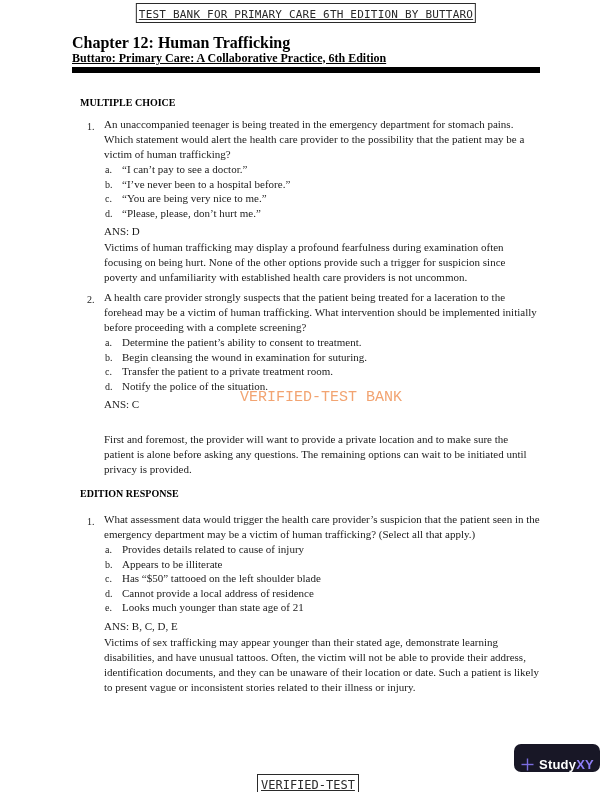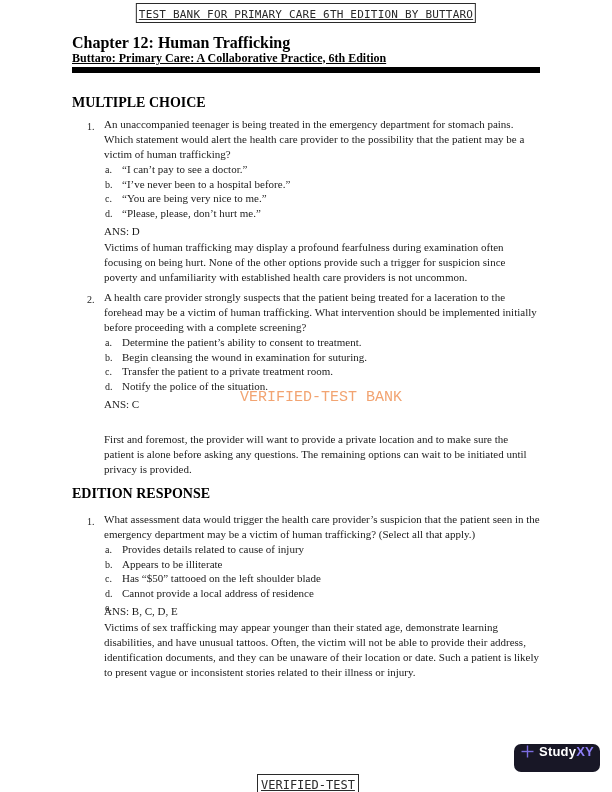--- a/index.html
+++ b/index.html
@@ -33,22 +33,22 @@
   }
 
   
   .title-block { position: absolute; left: 72px; top: 36px; width: 468px; }
   .chapter-title { font-weight: bold; font-size: 16px; line-height: 14.5px; color: #000; }
   .book-title { font-weight: bold; font-size: 12px; line-height: 14.5px; color: #000; text-decoration: underline; }
   .title-rule { margin-top: 2px; height: 6px; background: #000; }
 
   
   .section-heading {
-    position: absolute; left: 72px; width: 468px;
-    font-weight: bold; font-size: 14px; line-height: 15px; color: #000;
+    position: absolute; left: 80px; width: 468px;
+    font-weight: bold; font-size: 10px; line-height: 15px; color: #000;
   }
   #mc-heading { top: 95px; }
   #mr-heading { top: 486px; }
 
   
   .question {
     position: absolute; left: 72px; width: 468px;
     font-size: 11px; line-height: 15px;
   }
   #q-mc-1 { top: 117px; }
@@ -74,21 +74,21 @@
     white-space: nowrap;
     pointer-events: none;
   }
 
   
   .study-badge {
     position: absolute; left: 514px; top: 744px;
     width: 86px; height: 28px;
     background: #181726;
     border-radius: 7px;
-    display: flex; align-items: flex-start; justify-content: center;
+    display: flex; align-items: flex-end; justify-content: center;
     gap: 4px;
     box-sizing: border-box;
   }
   .badge-study {
     font-family: "Liberation Sans", sans-serif;
     font-weight: bold; font-size: 13px; color: #ffffff; letter-spacing: 0.2px;
   }
   .badge-xy {
     font-family: "Liberation Sans", sans-serif;
     font-weight: bold; font-size: 13px; color: #8e7ef5; letter-spacing: 0.2px;
@@ -198,20 +198,21 @@
       <div class="option">
         <span class="olabel">c.</span>
         <span class="otext">Has “$50” tattooed on the left shoulder blade</span>
       </div>
       <div class="option">
         <span class="olabel">d.</span>
         <span class="otext">Cannot provide a local address of residence</span>
       </div>
       <div class="option">
         <span class="olabel">e.</span>
+        <span class="otext">Looks much younger than state age of 21</span>
       </div>
       <div class="answer-row">
         <span>ANS: B, C, D, E</span>
       </div>
       <div class="rationale">Victims of sex trafficking may appear younger than their stated age, demonstrate learning disabilities, and have unusual tattoos. Often, the victim will not be able to provide their address, identification documents, and they can be unaware of their location or date. Such a patient is likely to present vague or inconsistent stories related to their illness or injury.</div>
     </div>
   </div>
 
   <div class="study-badge">
     <svg class="plus-icon" width="15" height="15" viewBox="0 0 15 15" aria-hidden="true">

